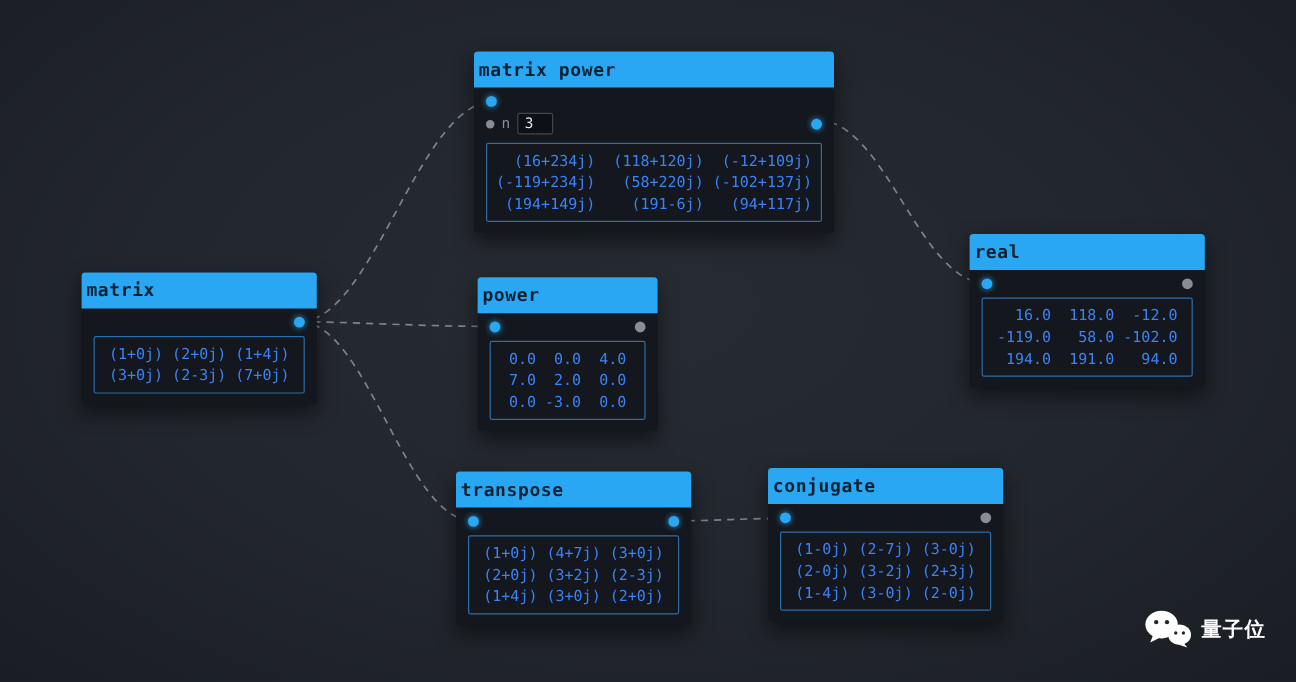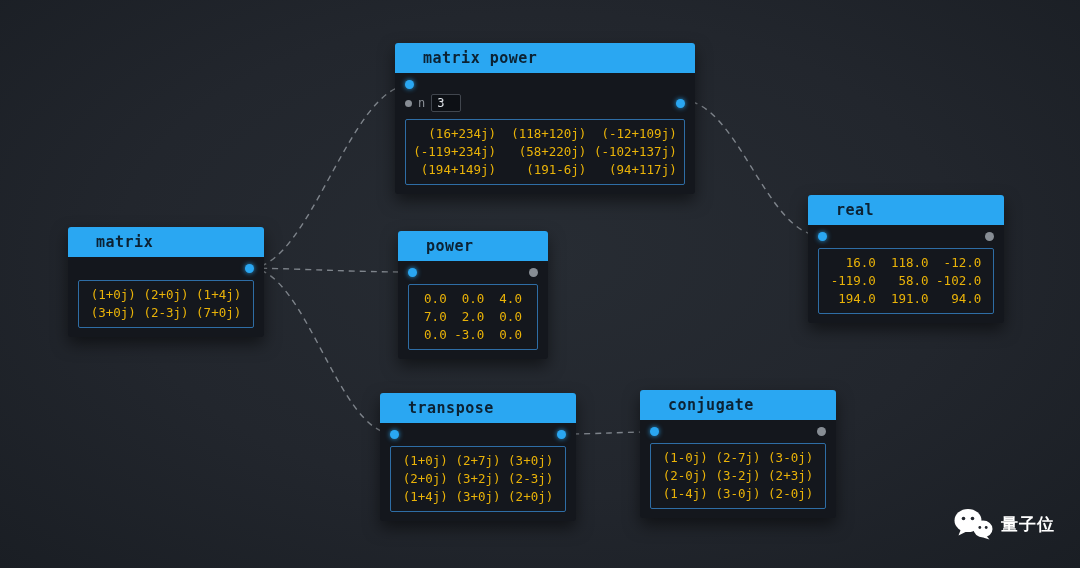--- a/index.html
+++ b/index.html
@@ -22,21 +22,21 @@
     position:absolute;
     background:#14171d;
     border-radius:3px;
     box-shadow:0 7px 16px rgba(0,0,0,.5);
   }
   .node-header {
     background:#2aa7f2;
     color:#0c2233;
     font-size:15px;
     font-weight:bold;
-    padding:6px 28px;
+    padding:6px 4px;
     border-radius:3px 3px 0 0;
     letter-spacing:.5px;
     cursor:move;
   }
   .node-body { padding:0 0 9px; }
   .ports-row {
     display:flex; justify-content:space-between; align-items:center;
     padding:7px 10px 2px;
     min-height:16px;
   }
@@ -62,21 +62,21 @@
     color:#dfe3e8;
     font:12px "DejaVu Sans Mono","Liberation Mono",monospace;
     padding:1px 5px;
     border-radius:2px;
   }
   .matrix-box {
     margin:5px 10px 0;
     border:1px solid #2e6da5;
     border-radius:2px;
     padding:5px 6px;
-    color:#eab308;
+    color:#3b82f6;
     font-size:12.5px;
     line-height:18px;
     text-align:center;
   }
   .mrow { white-space:pre; }
   .watermark {
     position:absolute; right:25px; bottom:28px;
     display:flex; align-items:center; gap:8px;
     color:#ffffff;
   }
@@ -175,21 +175,21 @@
   <div class="node" style="left:380px;top:393px;width:196px">
     <div class="node-header">
       <span class="node-title">transpose</span>
     </div>
     <div class="node-body">
       <div class="ports-row">
         <span class="port connected"></span>
         <span class="port connected"></span>
       </div>
       <div class="matrix-box">
-        <div class="mrow">(1+0j) (2+7j) (3+0j)</div>
+        <div class="mrow">(1+0j) (4+7j) (3+0j)</div>
         <div class="mrow">(2+0j) (3+2j) (2-3j)</div>
         <div class="mrow">(1+4j) (3+0j) (2+0j)</div>
       </div>
     </div>
   </div>
 
   <div class="node" style="left:640px;top:390px;width:196px">
     <div class="node-header">
       <span class="node-title">conjugate</span>
     </div>

